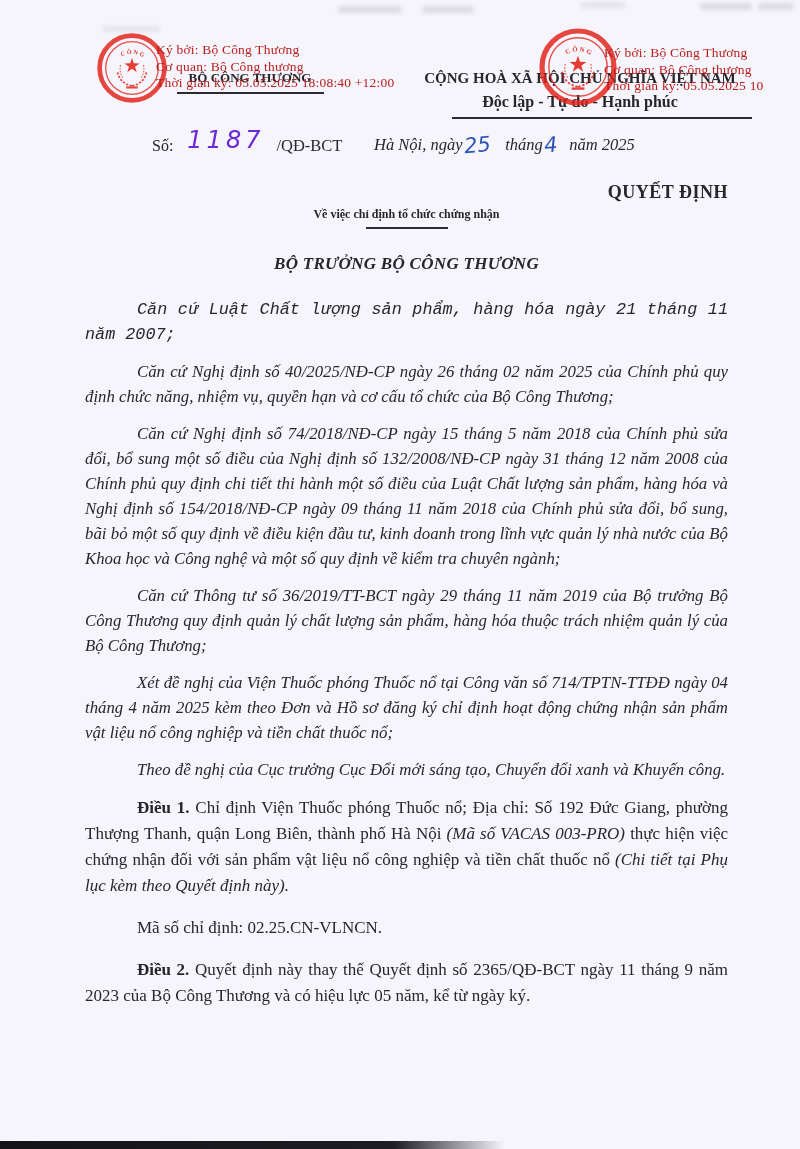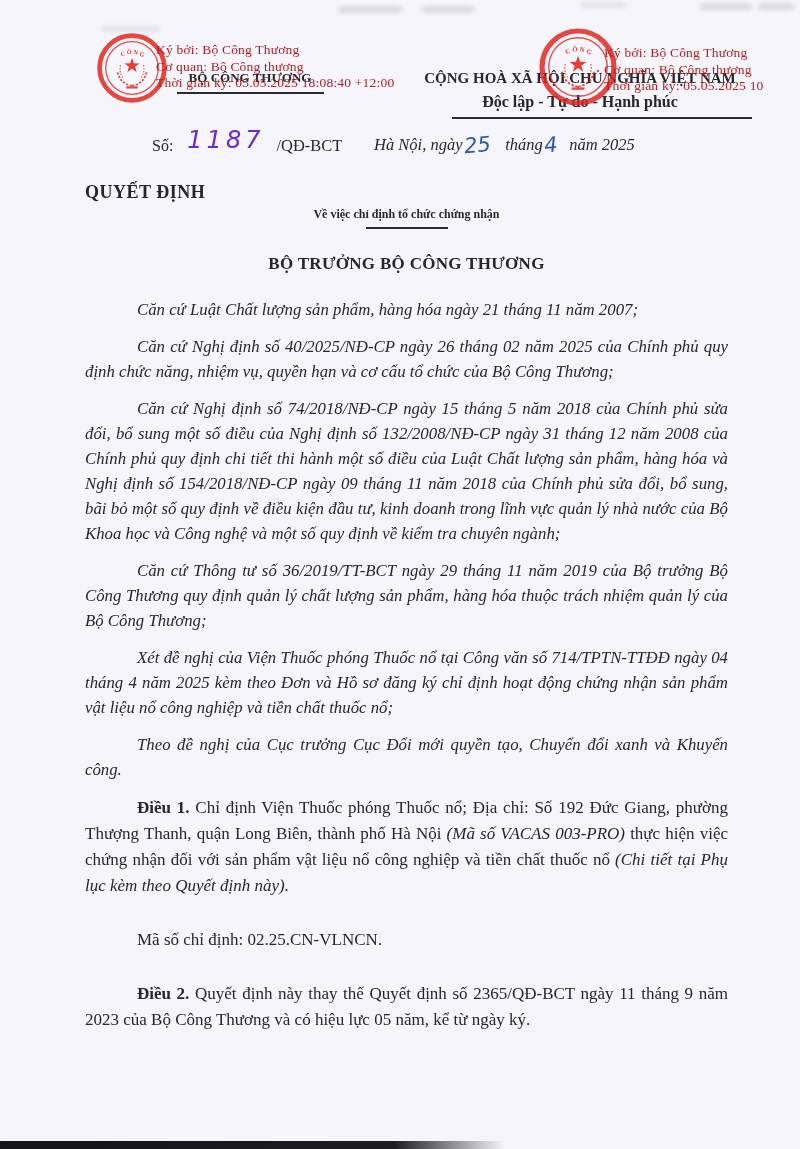--- a/index.html
+++ b/index.html
@@ -61,37 +61,37 @@
   .hand{
     font-family:"DejaVu Sans", sans-serif;font-style:italic;color:#2d55b5;
     font-size:21px;display:inline-block;transform:rotate(-5deg);
     position:relative;top:2px;
   }
   .hand-day{margin:0 14px 0 2px;}
   .hand-month{margin:0 12px 0 1px;}
 
   
   .content{position:absolute;left:85px;top:182px;width:643px;z-index:1;}
-  .h-title{text-align:left;font-weight:bold;font-size:18px;letter-spacing:.5px;}
+  .h-title{text-align:right;font-weight:bold;font-size:18px;letter-spacing:.5px;}
   .h-subject{text-align:center;font-weight:bold;font-size:12px;margin-top:4px;}
   .subject-underline{width:82px;height:2px;background:#2b2b30;margin:5px auto 0 auto;}
-  .h-authority{text-align:center;font-weight:bold;font-size:17px;margin-top:25px;letter-spacing:.3px;}
+  .h-authority{text-align:center;font-weight:bold;font-size:17px;margin-top:25px;letter-spacing:.3px;font-style:italic;}
   .it-para{
     font-style:italic;font-size:16.8px;line-height:25px;text-align:justify;
     text-indent:52px;margin:12px 0;
   }
-  .it-para:first-of-type{margin-top:23px;}
+  .it-para:first-of-type{margin-top:23px;font-family:Liberation Mono, monospace;}
   .h-decision{text-align:center;font-weight:bold;font-size:17.5px;margin:18px 0 6px 0;letter-spacing:.4px;}
   .ro-para{
     font-style:normal;font-size:17px;line-height:26px;text-align:justify;
     text-indent:52px;margin:13px 0;
   }
   .ro-para b{font-weight:bold;}
   .ro-para i{font-style:italic;}
-  .code{text-align:left;margin:28px 0;}
+  .code{text-align:left;margin:16px 0;}
 
   
   .scan-strip{
     position:absolute;left:0;bottom:0;height:8px;width:505px;z-index:5;
     background:linear-gradient(to right,#141318 0%,#1d1c22 78%,rgba(29,28,34,0) 100%);
   }
 </style>
 </head>
 <body>
 
@@ -166,21 +166,21 @@
     <div class="h-title">QUYẾT ĐỊNH</div>
     <div class="h-subject">Về việc chỉ định tổ chức chứng nhận</div>
     <div class="subject-underline"></div>
     <div class="h-authority">BỘ TRƯỞNG BỘ CÔNG THƯƠNG</div>
 
     <p class="it-para">Căn cứ Luật Chất lượng sản phẩm, hàng hóa ngày 21 tháng 11 năm 2007;</p>
     <p class="it-para">Căn cứ Nghị định số 40/2025/NĐ-CP ngày 26 tháng 02 năm 2025 của Chính phủ quy định chức năng, nhiệm vụ, quyền hạn và cơ cấu tổ chức của Bộ Công Thương;</p>
     <p class="it-para">Căn cứ Nghị định số 74/2018/NĐ-CP ngày 15 tháng 5 năm 2018 của Chính phủ sửa đổi, bổ sung một số điều của Nghị định số 132/2008/NĐ-CP ngày 31 tháng 12 năm 2008 của Chính phủ quy định chi tiết thi hành một số điều của Luật Chất lượng sản phẩm, hàng hóa và Nghị định số 154/2018/NĐ-CP ngày 09 tháng 11 năm 2018 của Chính phủ sửa đổi, bổ sung, bãi bỏ một số quy định về điều kiện đầu tư, kinh doanh trong lĩnh vực quản lý nhà nước của Bộ Khoa học và Công nghệ và một số quy định về kiểm tra chuyên ngành;</p>
     <p class="it-para">Căn cứ Thông tư số 36/2019/TT-BCT ngày 29 tháng 11 năm 2019 của Bộ trưởng Bộ Công Thương quy định quản lý chất lượng sản phẩm, hàng hóa thuộc trách nhiệm quản lý của Bộ Công Thương;</p>
     <p class="it-para">Xét đề nghị của Viện Thuốc phóng Thuốc nổ tại Công văn số 714/TPTN-TTĐĐ ngày 04 tháng 4 năm 2025 kèm theo Đơn và Hồ sơ đăng ký chỉ định hoạt động chứng nhận sản phẩm vật liệu nổ công nghiệp và tiền chất thuốc nổ;</p>
-    <p class="it-para">Theo đề nghị của Cục trưởng Cục Đổi mới quyền tạo, Chuyển đổi xanh và Khuyến công.</p>
+    <p class="it-para">Theo đề nghị của Cục trưởng Cục Đổi mới sáng tạo, Chuyển đổi xanh và Khuyến công.</p>
 
 
     <p class="ro-para"><b>Điều 1.</b><span> Chỉ định Viện Thuốc phóng Thuốc nổ; Địa chỉ: Số 192 Đức Giang, phường Thượng Thanh, quận Long Biên, thành phố Hà Nội </span><i>(Mã số VACAS 003-PRO)</i><span> thực hiện việc chứng nhận đối với sản phẩm vật liệu nổ công nghiệp và tiền chất thuốc nổ </span><i>(Chi tiết tại Phụ lục kèm theo Quyết định này).</i></p>
 
     <p class="ro-para code">Mã số chỉ định: 02.25.CN-VLNCN.</p>
 
     <p class="ro-para"><b>Điều 2.</b><span> Quyết định này thay thế Quyết định số 2365/QĐ-BCT ngày 11 tháng 9 năm 2023 của Bộ Công Thương và có hiệu lực 05 năm, kể từ ngày ký.</span></p>
   </div>
 
   <div class="scan-strip"></div>

